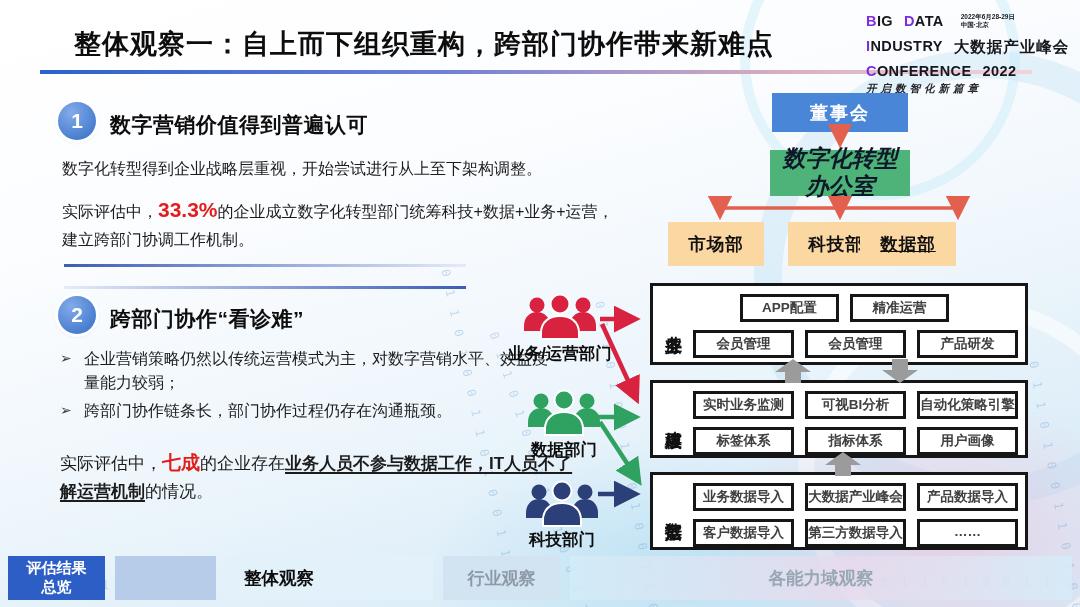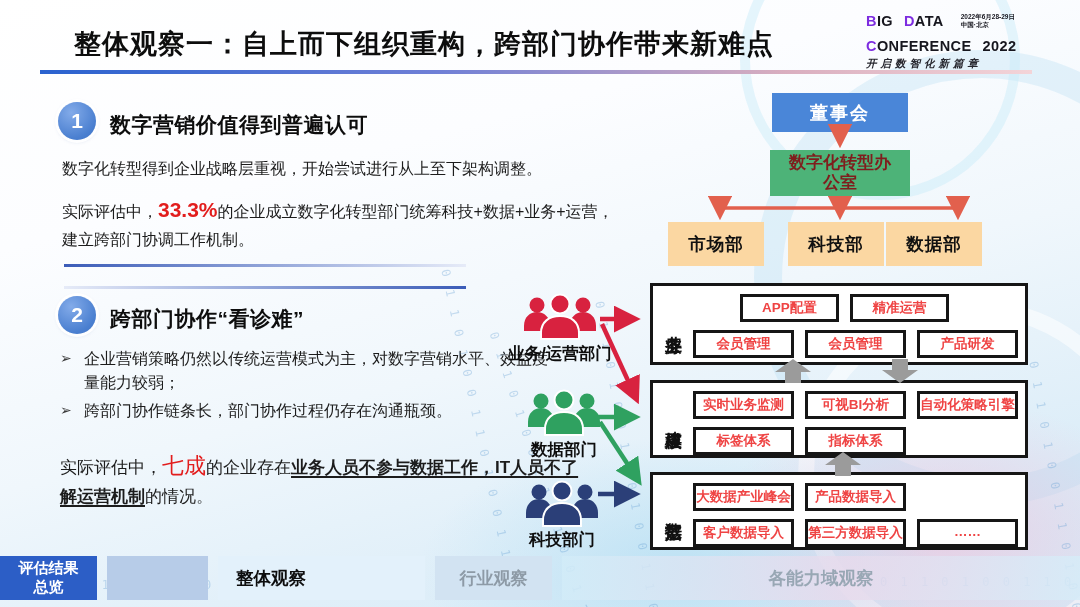--- a/index.html
+++ b/index.html
@@ -31,53 +31,53 @@
   .l-date{display:inline-block;vertical-align:top;margin-left:6px;font-size:6.5px;font-weight:700;line-height:1.3;letter-spacing:0;}
   .l-tagline{margin-top:4px;font-size:10.5px;font-weight:800;font-style:italic;letter-spacing:4px;color:#26262e;}
   
   .numcircle{position:absolute;width:38px;height:38px;border-radius:50%;
     background:radial-gradient(circle at 35% 28%,#83abe9,#4a7fd0 70%,#3f72c4);
     color:#fff;font-weight:800;font-size:21px;display:flex;align-items:center;justify-content:center;
     box-shadow:0 0 0 3px rgba(255,255,255,0.95),0 1px 4px rgba(40,80,160,0.35);}
   .sec-head{position:absolute;font-size:21px;font-weight:800;color:#0d0d0d;letter-spacing:0.5px;}
   .para{position:absolute;font-size:16px;line-height:1.6;color:#1c1c1c;}
   .red-big{color:#e21d1d;font-weight:800;font-size:21px;}
-  .red-big2{color:#e21d1d;font-weight:400;font-size:22px;}
+  .red-big2{color:#e21d1d;font-weight:700;font-size:19px;}
   .bold-ul{font-weight:800;text-decoration:underline;text-decoration-thickness:2px;text-underline-offset:3px;}
   .rule-a{position:absolute;left:64px;top:264px;width:402px;height:3px;background:linear-gradient(90deg,#3b5cb8,#e6ebf8);}
   .rule-b{position:absolute;left:64px;top:286px;width:402px;height:3px;background:linear-gradient(90deg,#e6ebf8,#3b5cb8);}
   .bullets{position:absolute;left:60px;top:347px;width:496px;font-size:16px;line-height:1.5;color:#1c1c1c;}
   .bullet{display:flex;margin-bottom:4px;}
   .bullet .bm{flex:none;width:24px;color:#3a3a3a;font-size:14px;padding-top:1px;}
   
   .obox{position:absolute;display:flex;align-items:center;justify-content:center;text-align:center;font-weight:800;}
   .obox-root{left:772px;top:93px;width:136px;height:39px;background:#4a86d8;color:#fff;font-size:18px;letter-spacing:2px;}
-  .obox-office{left:770px;top:150px;width:140px;height:46px;background:#4db378;color:#7f1d1d;font-size:17px;line-height:1.2;}
+  .obox-office{left:770px;top:150px;width:140px;height:46px;background:#4db378;color:#0f172a;font-size:23px;line-height:1.2;font-style:italic;}
   .obox-office span{display:inline-block;width:118px;}
   .obox-dept{top:222px;width:96px;height:44px;background:#fbd7a2;color:#111;font-size:17.5px;letter-spacing:1px;}
-  .dept1{left:668px;} .dept2{left:788px;} .dept3{left:886px;}
+  .dept1{left:668px;} .dept2{left:788px;} .dept3{left:860px;text-decoration:underline;}
   
   .layer{position:absolute;left:650px;width:378px;border:3px solid #161616;background:#fff;box-sizing:border-box;}
   .layer-biz{top:283px;height:82px;} .layer-model{top:380px;height:78px;} .layer-data{top:472px;height:78px;}
   .vlab{position:absolute;left:9px;top:50%;transform:translateY(-50%);
     writing-mode:vertical-rl;text-orientation:upright;font-weight:800;font-size:17px;letter-spacing:1px;color:#111;}
   .lrows{padding:8px 6px 8px 40px;}
   .lrow{display:flex;gap:11px;}
   .lrow + .lrow{margin-top:8px;}
   .ib{box-sizing:border-box;flex:none;width:101px;border:3px solid #161616;background:#fff;
-      font-size:13.5px;font-weight:700;text-align:center;padding:2px 0;white-space:nowrap;color:#ef4444;}
+      font-size:13.5px;font-weight:700;text-align:center;padding:2px 0;white-space:nowrap;color:#404040;}
   .indent1{margin-left:47px;}
   
   .grp{position:absolute;width:76px;height:50px;}
   .grp-label{position:absolute;font-size:16.5px;font-weight:800;color:#0d0d0d;text-align:center;white-space:nowrap;}
   
   .overlay{position:absolute;left:0;top:0;pointer-events:none;z-index:6;}
   
   .footer{position:absolute;left:0;top:556px;width:1080px;height:44px;display:flex;gap:10px;
-    padding:0 0;box-sizing:border-box;z-index:7;}
+    padding:0 8px;box-sizing:border-box;z-index:7;}
   .ftab{height:44px;display:flex;align-items:center;justify-content:center;box-sizing:border-box;cursor:pointer;}
   .ftab1{flex:none;width:97px;background:#2c5ec6;color:#fff;font-size:15px;font-weight:800;
          flex-direction:column;line-height:1.25;}
   .ftab2{flex:none;width:101px;background:#b7cce8;}
   .ftab3{flex:none;width:207px;background:#e3f1fb;color:#0d0d0d;font-size:17.5px;font-weight:800;
          justify-content:flex-start;padding-left:18px;}
   .ftab4{flex:none;width:117px;background:#d2e3f2;color:#8d9aa6;font-size:17px;font-weight:800;}
   .ftab5{flex:1;background:linear-gradient(90deg,rgba(210,236,248,0.85),rgba(232,218,236,0.8) 55%,rgba(214,236,248,0.85));
          color:#98a7b4;font-size:17.5px;font-weight:800;}
 </style>
@@ -104,20 +104,24 @@
   <div class="logo">
     <div class="lrow">
       <span class="lw">BIG</span>
       <span class="lw">DATA</span>
       <span class="l-date">
         <div>2022年6月28-29日</div>
         <div>中国·北京</div>
       </span>
     </div>
     <div class="lrow">
+      <span class="lw">INDUSTRY</span>
+      <span class="l-cn">大数据产业峰会</span>
+    </div>
+    <div class="lrow">
       <span class="lw">CONFERENCE</span>
       <span>2022</span>
     </div>
     <div class="l-tagline">开启数智化新篇章</div>
   </div>
 
   <div class="numcircle" style="left:58px;top:102px;">1</div>
   <div class="sec-head" style="left:110px;top:111px;">数字营销价值得到普遍认可</div>
   <div class="para" style="left:62px;top:156px;width:566px;">数字化转型得到企业战略层重视，开始尝试进行从上至下架构调整。</div>
   <div class="para" style="left:62px;top:193px;width:552px;">
@@ -169,27 +173,29 @@
     <span class="vlab">建模层</span>
     <div class="lrows">
       <div class="lrow">
         <div class="ib">实时业务监测</div>
         <div class="ib">可视BI分析</div>
         <div class="ib">自动化策略引擎</div>
       </div>
       <div class="lrow">
         <div class="ib">标签体系</div>
         <div class="ib">指标体系</div>
+        <div class="ib">用户画像</div>
       </div>
     </div>
   </div>
   <div class="layer layer-data">
     <span class="vlab">数据层</span>
     <div class="lrows">
       <div class="lrow">
+        <div class="ib">业务数据导入</div>
         <div class="ib">大数据产业峰会</div>
         <div class="ib">产品数据导入</div>
       </div>
       <div class="lrow">
         <div class="ib">客户数据导入</div>
         <div class="ib">第三方数据导入</div>
         <div class="ib">……</div>
       </div>
     </div>
   </div>

